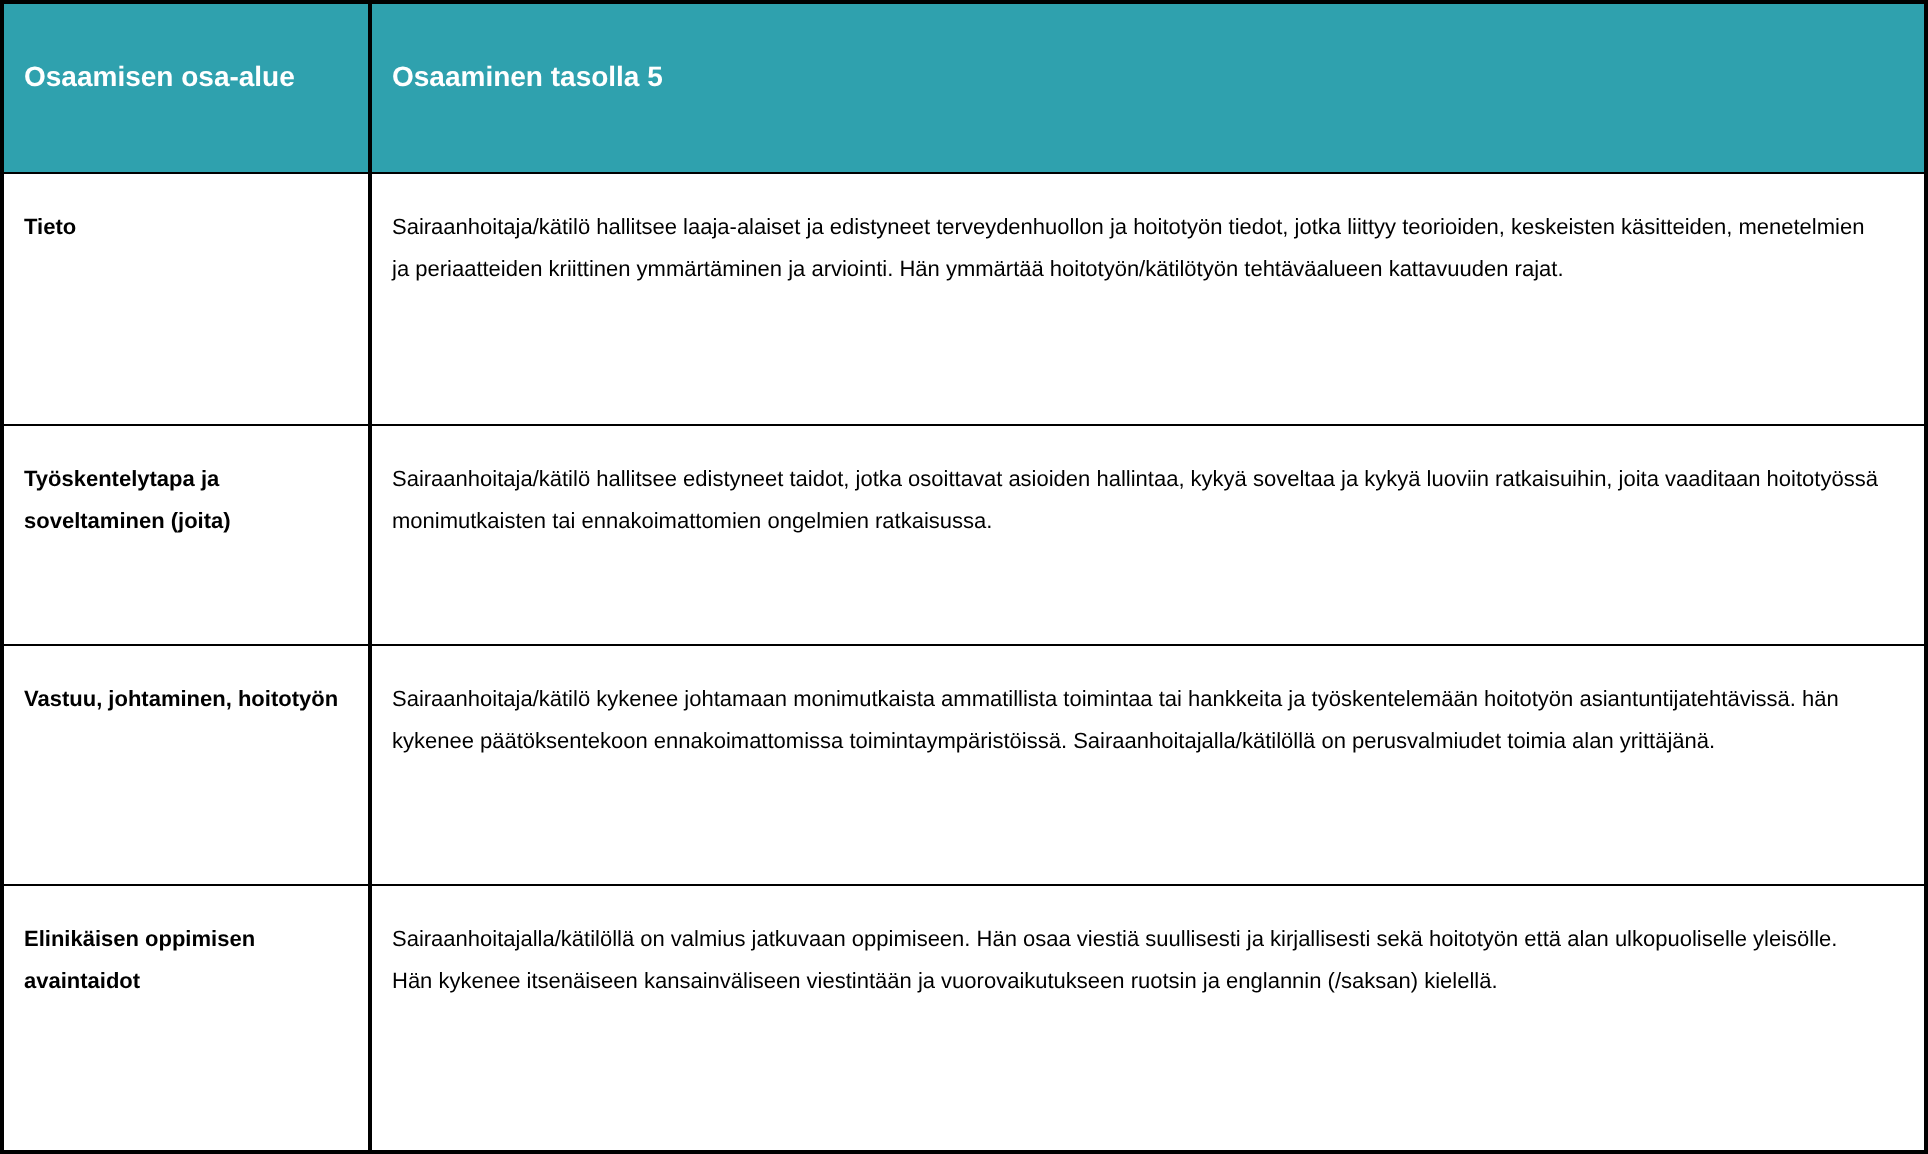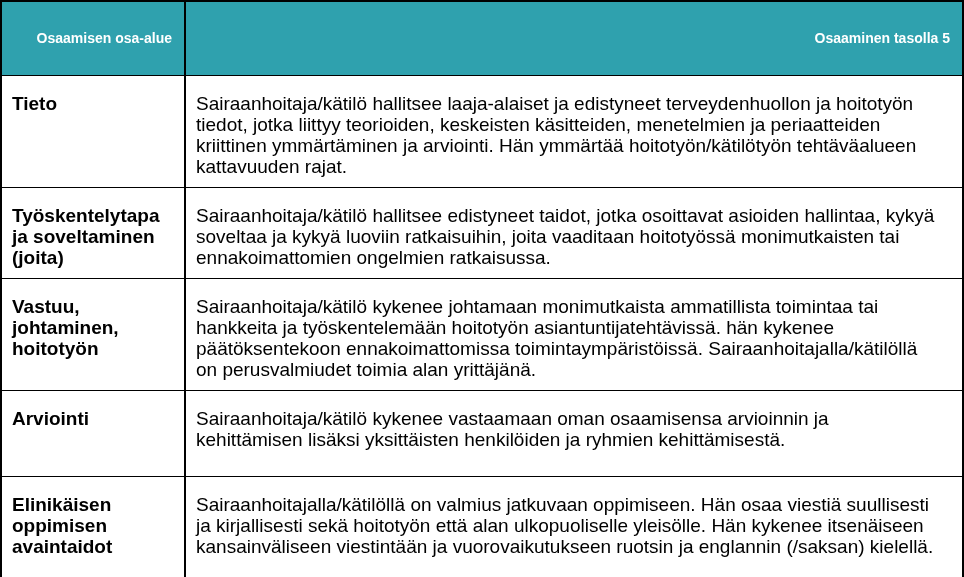--- a/index.html
+++ b/index.html
@@ -38,26 +38,25 @@
   table.competence td:first-child {
     border-right: 2px solid #000000;
   }
   table.competence th {
     background: #2fa1ae;
     color: #ffffff;
     font-weight: bold;
     font-size: 14px;
     line-height: 20px;
     padding: 26px 12px 10px 10px;
-    height: 74px;
-    text-align: right;
+    height: 85px;
   }
   table.competence td {
     color: #000000;
-    font-size: 19px;
+    font-size: 11px;
     line-height: 21px;
     padding: 17px 22px 10px 10px;
   }
   table.competence td.category {
     font-weight: bold;
     padding-right: 12px;
   }
   tr.r-tieto        { height: 105px; }
   tr.r-tyoskentely  { height: 91px;  }
   tr.r-vastuu       { height: 99px;  }
@@ -85,23 +84,19 @@
         <td class="description">Sairaanhoitaja/kätilö hallitsee laaja-alaiset ja edistyneet terveydenhuollon ja hoitotyön tiedot, jotka liittyy teorioiden, keskeisten käsitteiden, menetelmien ja periaatteiden kriittinen ymmärtäminen ja arviointi. Hän ymmärtää hoitotyön/kätilötyön tehtäväalueen kattavuuden rajat.</td>
       </tr>
       <tr class="r-tyoskentely">
         <td class="category">Työskentelytapa ja soveltaminen (joita)</td>
         <td class="description">Sairaanhoitaja/kätilö hallitsee edistyneet taidot, jotka osoittavat asioiden hallintaa, kykyä soveltaa ja kykyä luoviin ratkaisuihin, joita vaaditaan hoitotyössä monimutkaisten tai ennakoimattomien ongelmien ratkaisussa.</td>
       </tr>
       <tr class="r-vastuu">
         <td class="category">Vastuu, johtaminen, hoitotyön</td>
         <td class="description">Sairaanhoitaja/kätilö kykenee johtamaan monimutkaista ammatillista toimintaa tai hankkeita ja työskentelemään hoitotyön asiantuntijatehtävissä. hän kykenee päätöksentekoon ennakoimattomissa toimintaympäristöissä. Sairaanhoitajalla/kätilöllä on perusvalmiudet toimia alan yrittäjänä.</td>
       </tr>
-      <tr class="r-arviointi">
-        <td class="category">Arviointi</td>
-        <td class="description">Sairaanhoitaja/kätilö kykenee vastaamaan oman osaamisensa arvioinnin ja kehittämisen lisäksi yksittäisten henkilöiden ja ryhmien kehittämisestä.</td>
-      </tr>
       <tr class="r-elinikainen">
         <td class="category">Elinikäisen oppimisen avaintaidot</td>
         <td class="description">Sairaanhoitajalla/kätilöllä on valmius jatkuvaan oppimiseen. Hän osaa viestiä suullisesti ja kirjallisesti sekä hoitotyön että alan ulkopuoliselle yleisölle. Hän kykenee itsenäiseen kansainväliseen viestintään ja vuorovaikutukseen ruotsin ja englannin (/saksan) kielellä.</td>
       </tr>
     </tbody>
   </table>
 </div>
 
 </body></html>

